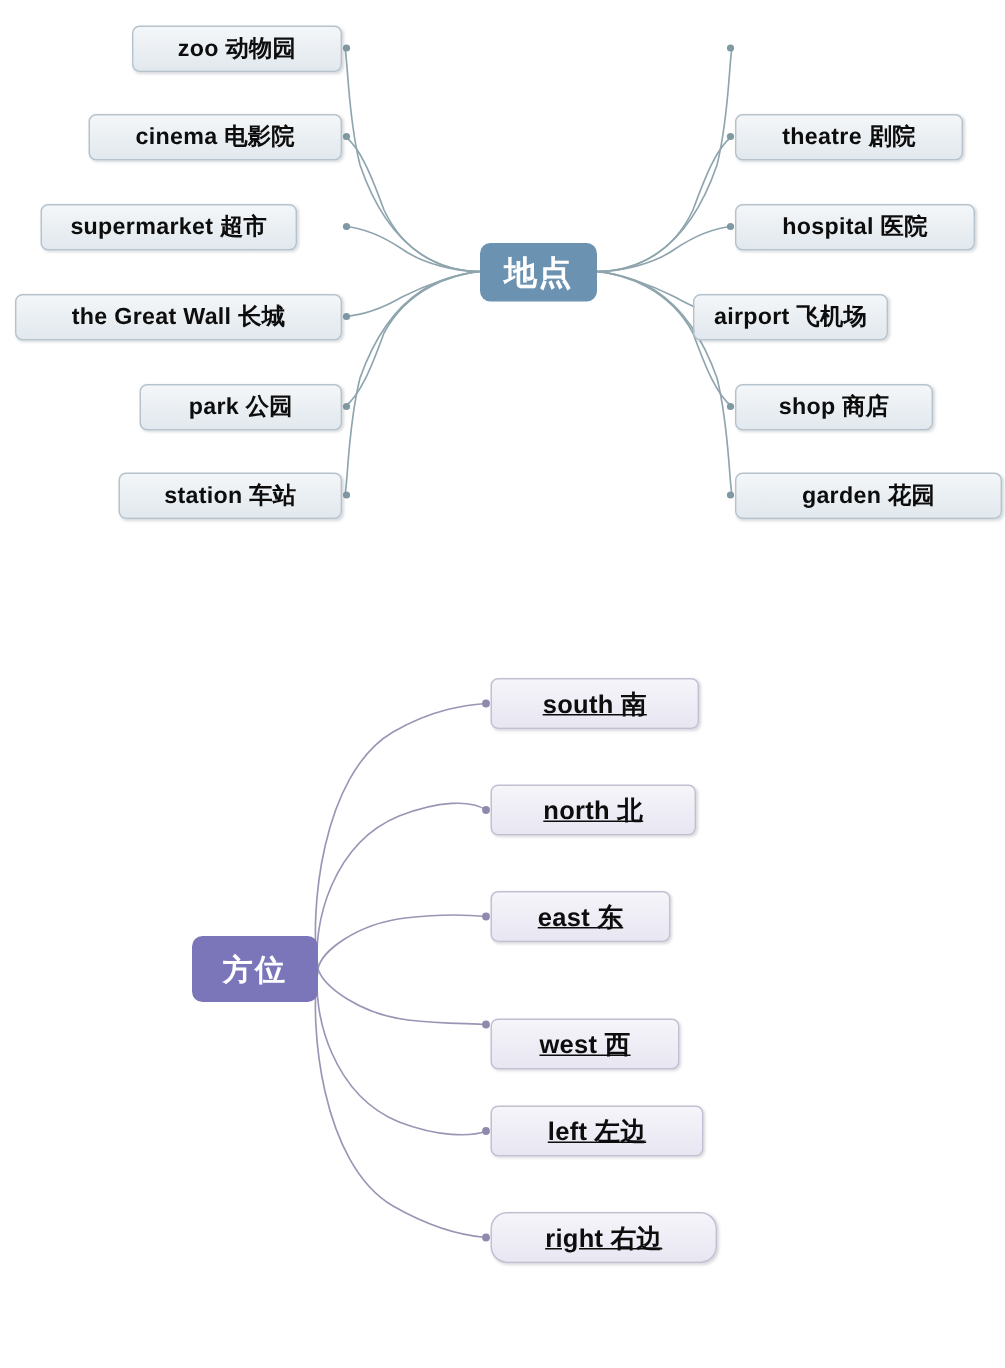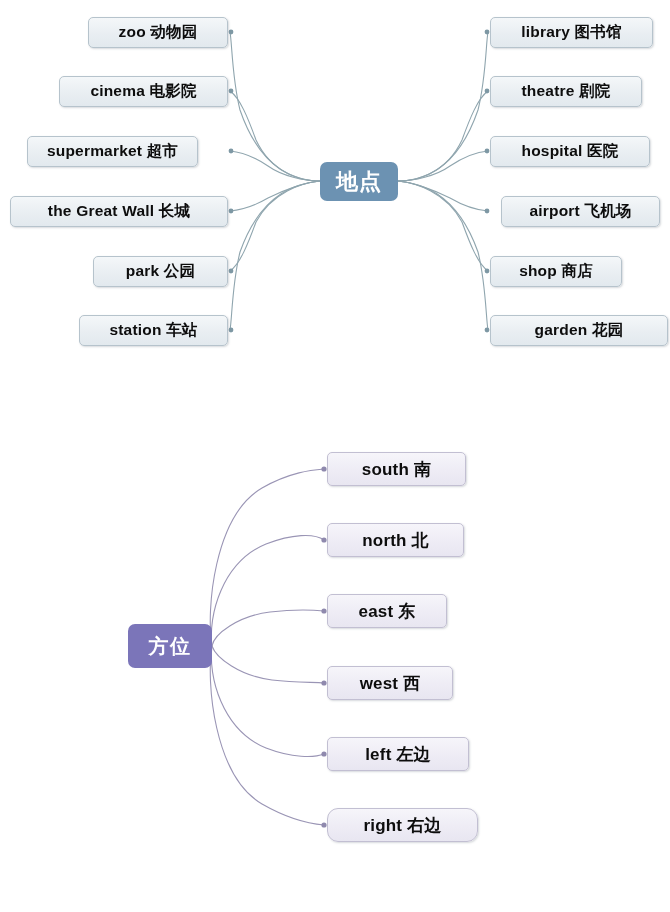--- a/index.html
+++ b/index.html
@@ -52,20 +52,21 @@
     background: linear-gradient(to bottom, #f4f7f9 0%, #e9eef2 55%, #e2e9ee 100%);
     border-color: #b6c3cc;
     font-size: 15.5px;
     height: 31px;
   }
   .node-directions {
     background: linear-gradient(to bottom, #f6f5fa 0%, #eeecf5 55%, #e8e6f1 100%);
     border-color: #c2bfd2;
     font-size: 17px;
     height: 34px;
+    text-decoration: underline;
   }
 
   
   .root {
     position: absolute;
     box-sizing: border-box;
     display: flex;
     align-items: center;
     justify-content: center;
     color: #ffffff;
@@ -149,30 +150,27 @@
   <div class="node node-places" style="left:10px; top:196px; width:218px;">
     <span class="label">the Great Wall  长城</span>
   </div>
   <div class="node node-places" style="left:93px; top:256px; width:135px;">
     <span class="label">park   公园</span>
   </div>
   <div class="node node-places" style="left:79px; top:315px; width:149px;">
     <span class="label">station  车站</span>
   </div>
 
-  <div class="node node-places" style="left:490px; top:17px; width:163px;">
-    <span class="label">library   图书馆</span>
-  </div>
   <div class="node node-places" style="left:490px; top:76px; width:152px;">
     <span class="label">theatre   剧院</span>
   </div>
   <div class="node node-places" style="left:490px; top:136px; width:160px;">
     <span class="label">hospital  医院</span>
   </div>
-  <div class="node node-places" style="left:501px; top:196px; width:159px;">
+  <div class="node node-places" style="left:462px; top:196px; width:130px;">
     <span class="label">airport 飞机场</span>
   </div>
   <div class="node node-places" style="left:490px; top:256px; width:132px;">
     <span class="label">shop   商店</span>
   </div>
   <div class="node node-places" style="left:490px; top:315px; width:178px;">
     <span class="label">garden   花园</span>
   </div>
 </div>
 
@@ -204,21 +202,21 @@
 
   <div class="node node-directions" style="left:327px; top:32px; width:139px;">
     <span class="label">south  南</span>
   </div>
   <div class="node node-directions" style="left:327px; top:103px; width:137px;">
     <span class="label">north  北</span>
   </div>
   <div class="node node-directions" style="left:327px; top:174px; width:120px;">
     <span class="label">east  东</span>
   </div>
-  <div class="node node-directions" style="left:327px; top:246px; width:126px;">
+  <div class="node node-directions" style="left:327px; top:259px; width:126px;">
     <span class="label">west  西</span>
   </div>
   <div class="node node-directions" style="left:327px; top:317px; width:142px;">
     <span class="label">left   左边</span>
   </div>
   <div class="node node-directions" style="left:327px; top:388px; width:151px;border-radius:11px;">
     <span class="label">right  右边</span>
   </div>
 </div>
 

